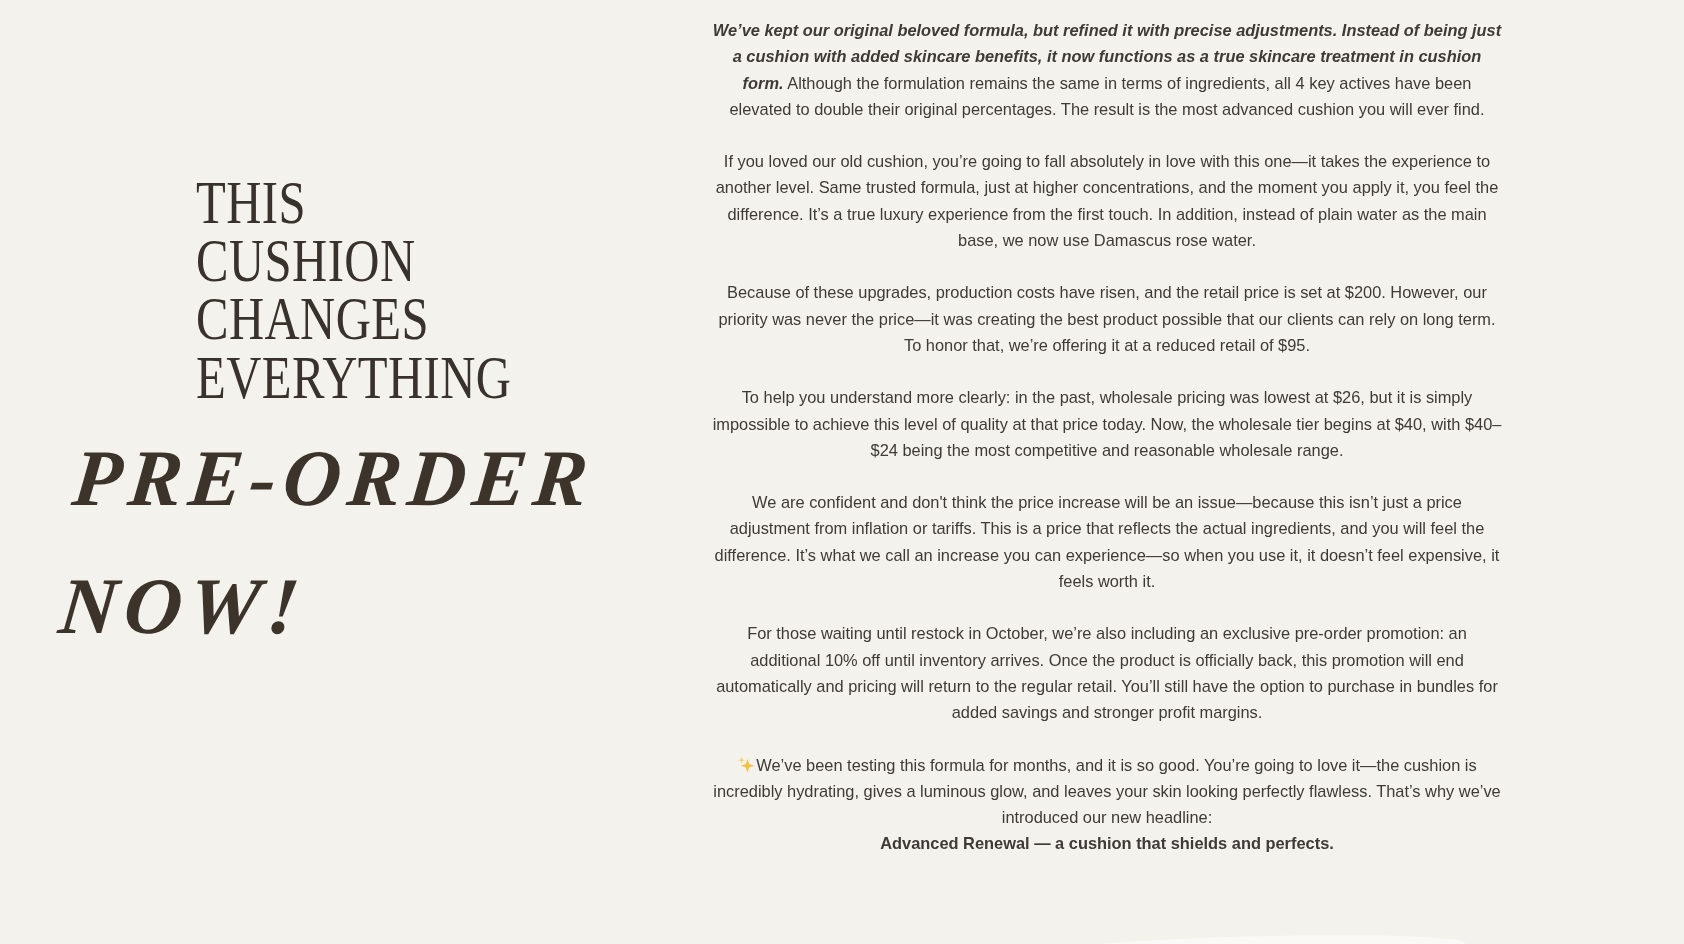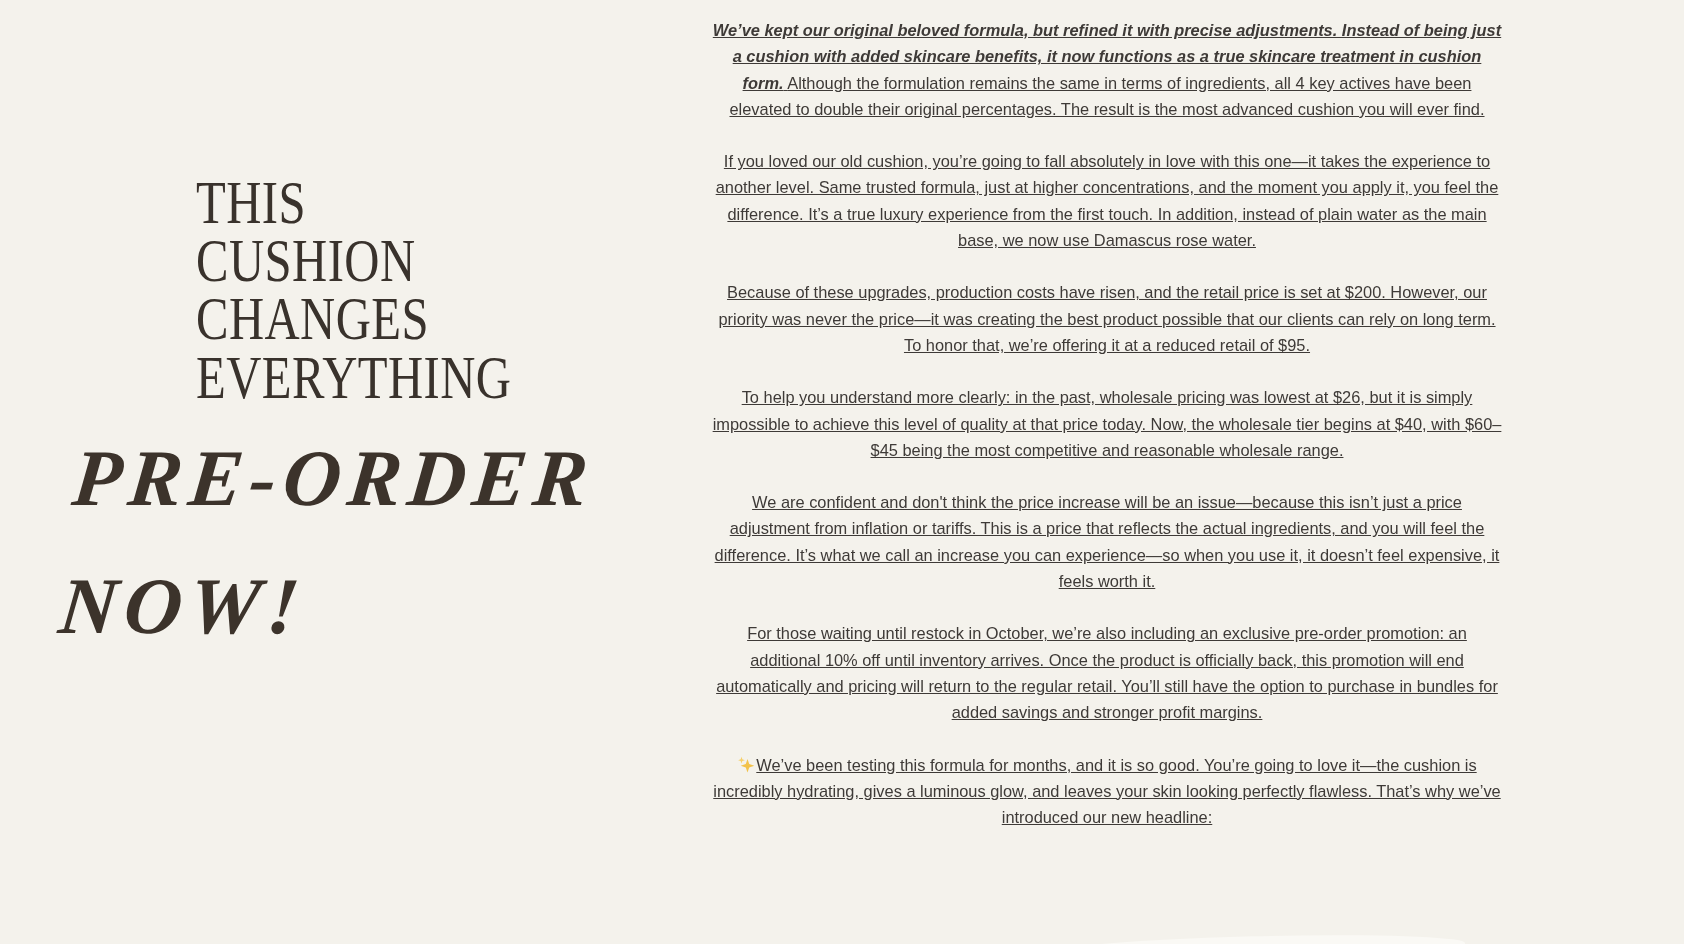--- a/index.html
+++ b/index.html
@@ -57,21 +57,21 @@
   .right-panel {
     position: absolute;
     left: 712px; top: 0;
     width: 790px;
     padding-top: 17px;
     text-align: center;
     font-size: 16.4px;
     line-height: 26.3px;
     color: #3e3a37;
   }
-  .para { margin: 0 0 26px 0; text-decoration: underline; }
+  .para { margin: 0 0 26px 0; }
   .para:last-child { margin-bottom: 0; }
   .lead {
     font-weight: 700;
     font-style: italic;
   }
   .headline-bold {
     display: block;
     font-weight: 700;
   }
   .sparkle {
@@ -112,28 +112,29 @@
   <section class="right-panel">
     <p class="para">
       <em class="lead">We’ve kept our original beloved formula, but refined it with precise adjustments. Instead of being just a cushion with added skincare benefits, it now functions as a true skincare treatment in cushion form.</em>
       <span>Although the formulation remains the same in terms of ingredients, all 4 key actives have been elevated to double their original percentages. The result is the most advanced cushion you will ever find.</span>
     </p>
 
     <p class="para">If you loved our old cushion, you’re going to fall absolutely in love with this one—it takes the experience to another level. Same trusted formula, just at higher concentrations, and the moment you apply it, you feel the difference. It’s a true luxury experience from the first touch. In addition, instead of plain water as the main base, we now use Damascus rose water.</p>
 
     <p class="para">Because of these upgrades, production costs have risen, and the retail price is set at $200. However, our priority was never the price—it was creating the best product possible that our clients can rely on long term. To honor that, we’re offering it at a reduced retail of $95.</p>
 
-    <p class="para">To help you understand more clearly: in the past, wholesale pricing was lowest at $26, but it is simply impossible to achieve this level of quality at that price today. Now, the wholesale tier begins at $40, with $60–$45 being the most competitive and reasonable wholesale range.</p>
+    <p class="para">To help you understand more clearly: in the past, wholesale pricing was lowest at $26, but it is simply impossible to achieve this level of quality at that price today. Now, the wholesale tier begins at $40, with $40–$24 being the most competitive and reasonable wholesale range.</p>
 
     <p class="para">We are confident and don't think the price increase will be an issue—because this isn’t just a price adjustment from inflation or tariffs. This is a price that reflects the actual ingredients, and you will feel the difference. It’s what we call an increase you can experience—so when you use it, it doesn’t feel expensive, it feels worth it.</p>
 
     <p class="para">For those waiting until restock in October, we’re also including an exclusive pre-order promotion: an additional 10% off until inventory arrives. Once the product is officially back, this promotion will end automatically and pricing will return to the regular retail. You’ll still have the option to purchase in bundles for added savings and stronger profit margins.</p>
 
     <p class="para"><svg class="sparkle" viewBox="0 0 24 24" aria-hidden="true">
           <path d="M14 4 L16.3 10.7 L23 13 L16.3 15.3 L14 22 L11.7 15.3 L5 13 L11.7 10.7 Z" fill="#f2c24a"></path>
           <path d="M6 1 L7.1 4.4 L10.5 5.5 L7.1 6.6 L6 10 L4.9 6.6 L1.5 5.5 L4.9 4.4 Z" fill="#f6d06b"></path>
         </svg><span>We’ve been testing this formula for months, and it is so good. You’re going to love it—the cushion is incredibly hydrating, gives a luminous glow, and leaves your skin looking perfectly flawless. That’s why we’ve introduced our new headline:</span>
+      <strong class="headline-bold">Advanced Renewal — a cushion that shields and perfects.</strong>
     </p>
   </section>
 
   <div class="product-edge"></div>
 
 </main>
 
 </body></html>

